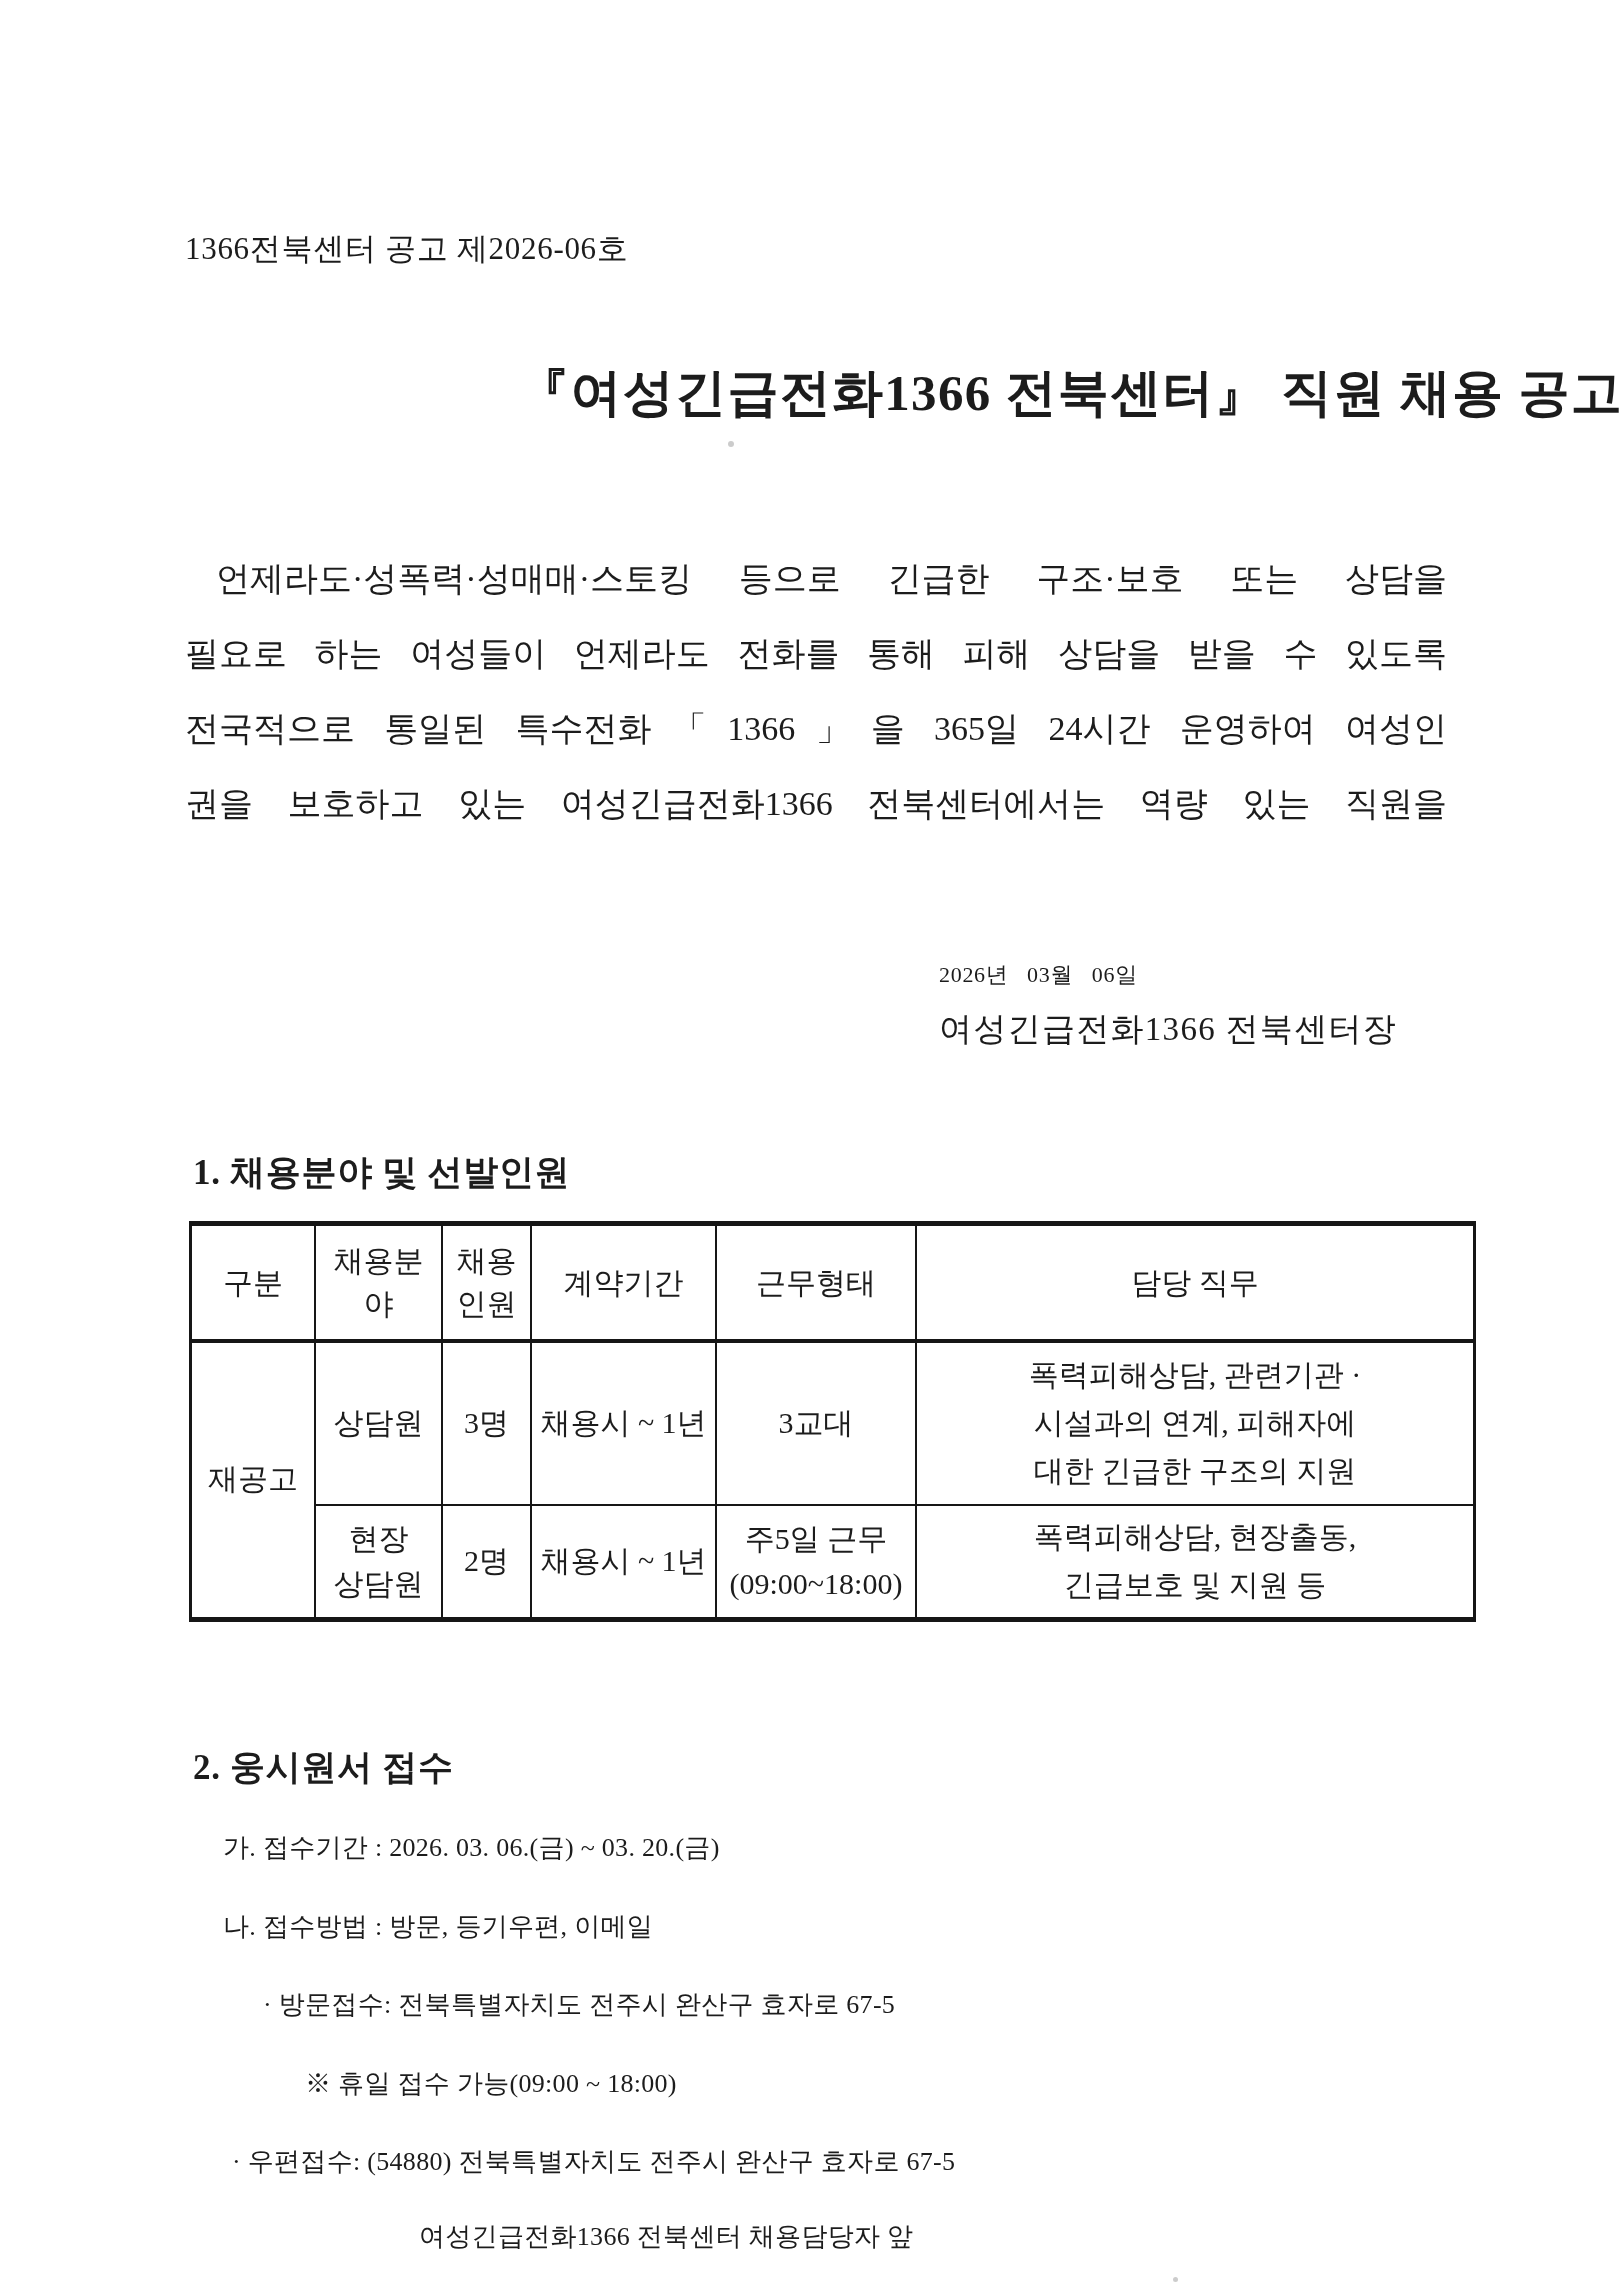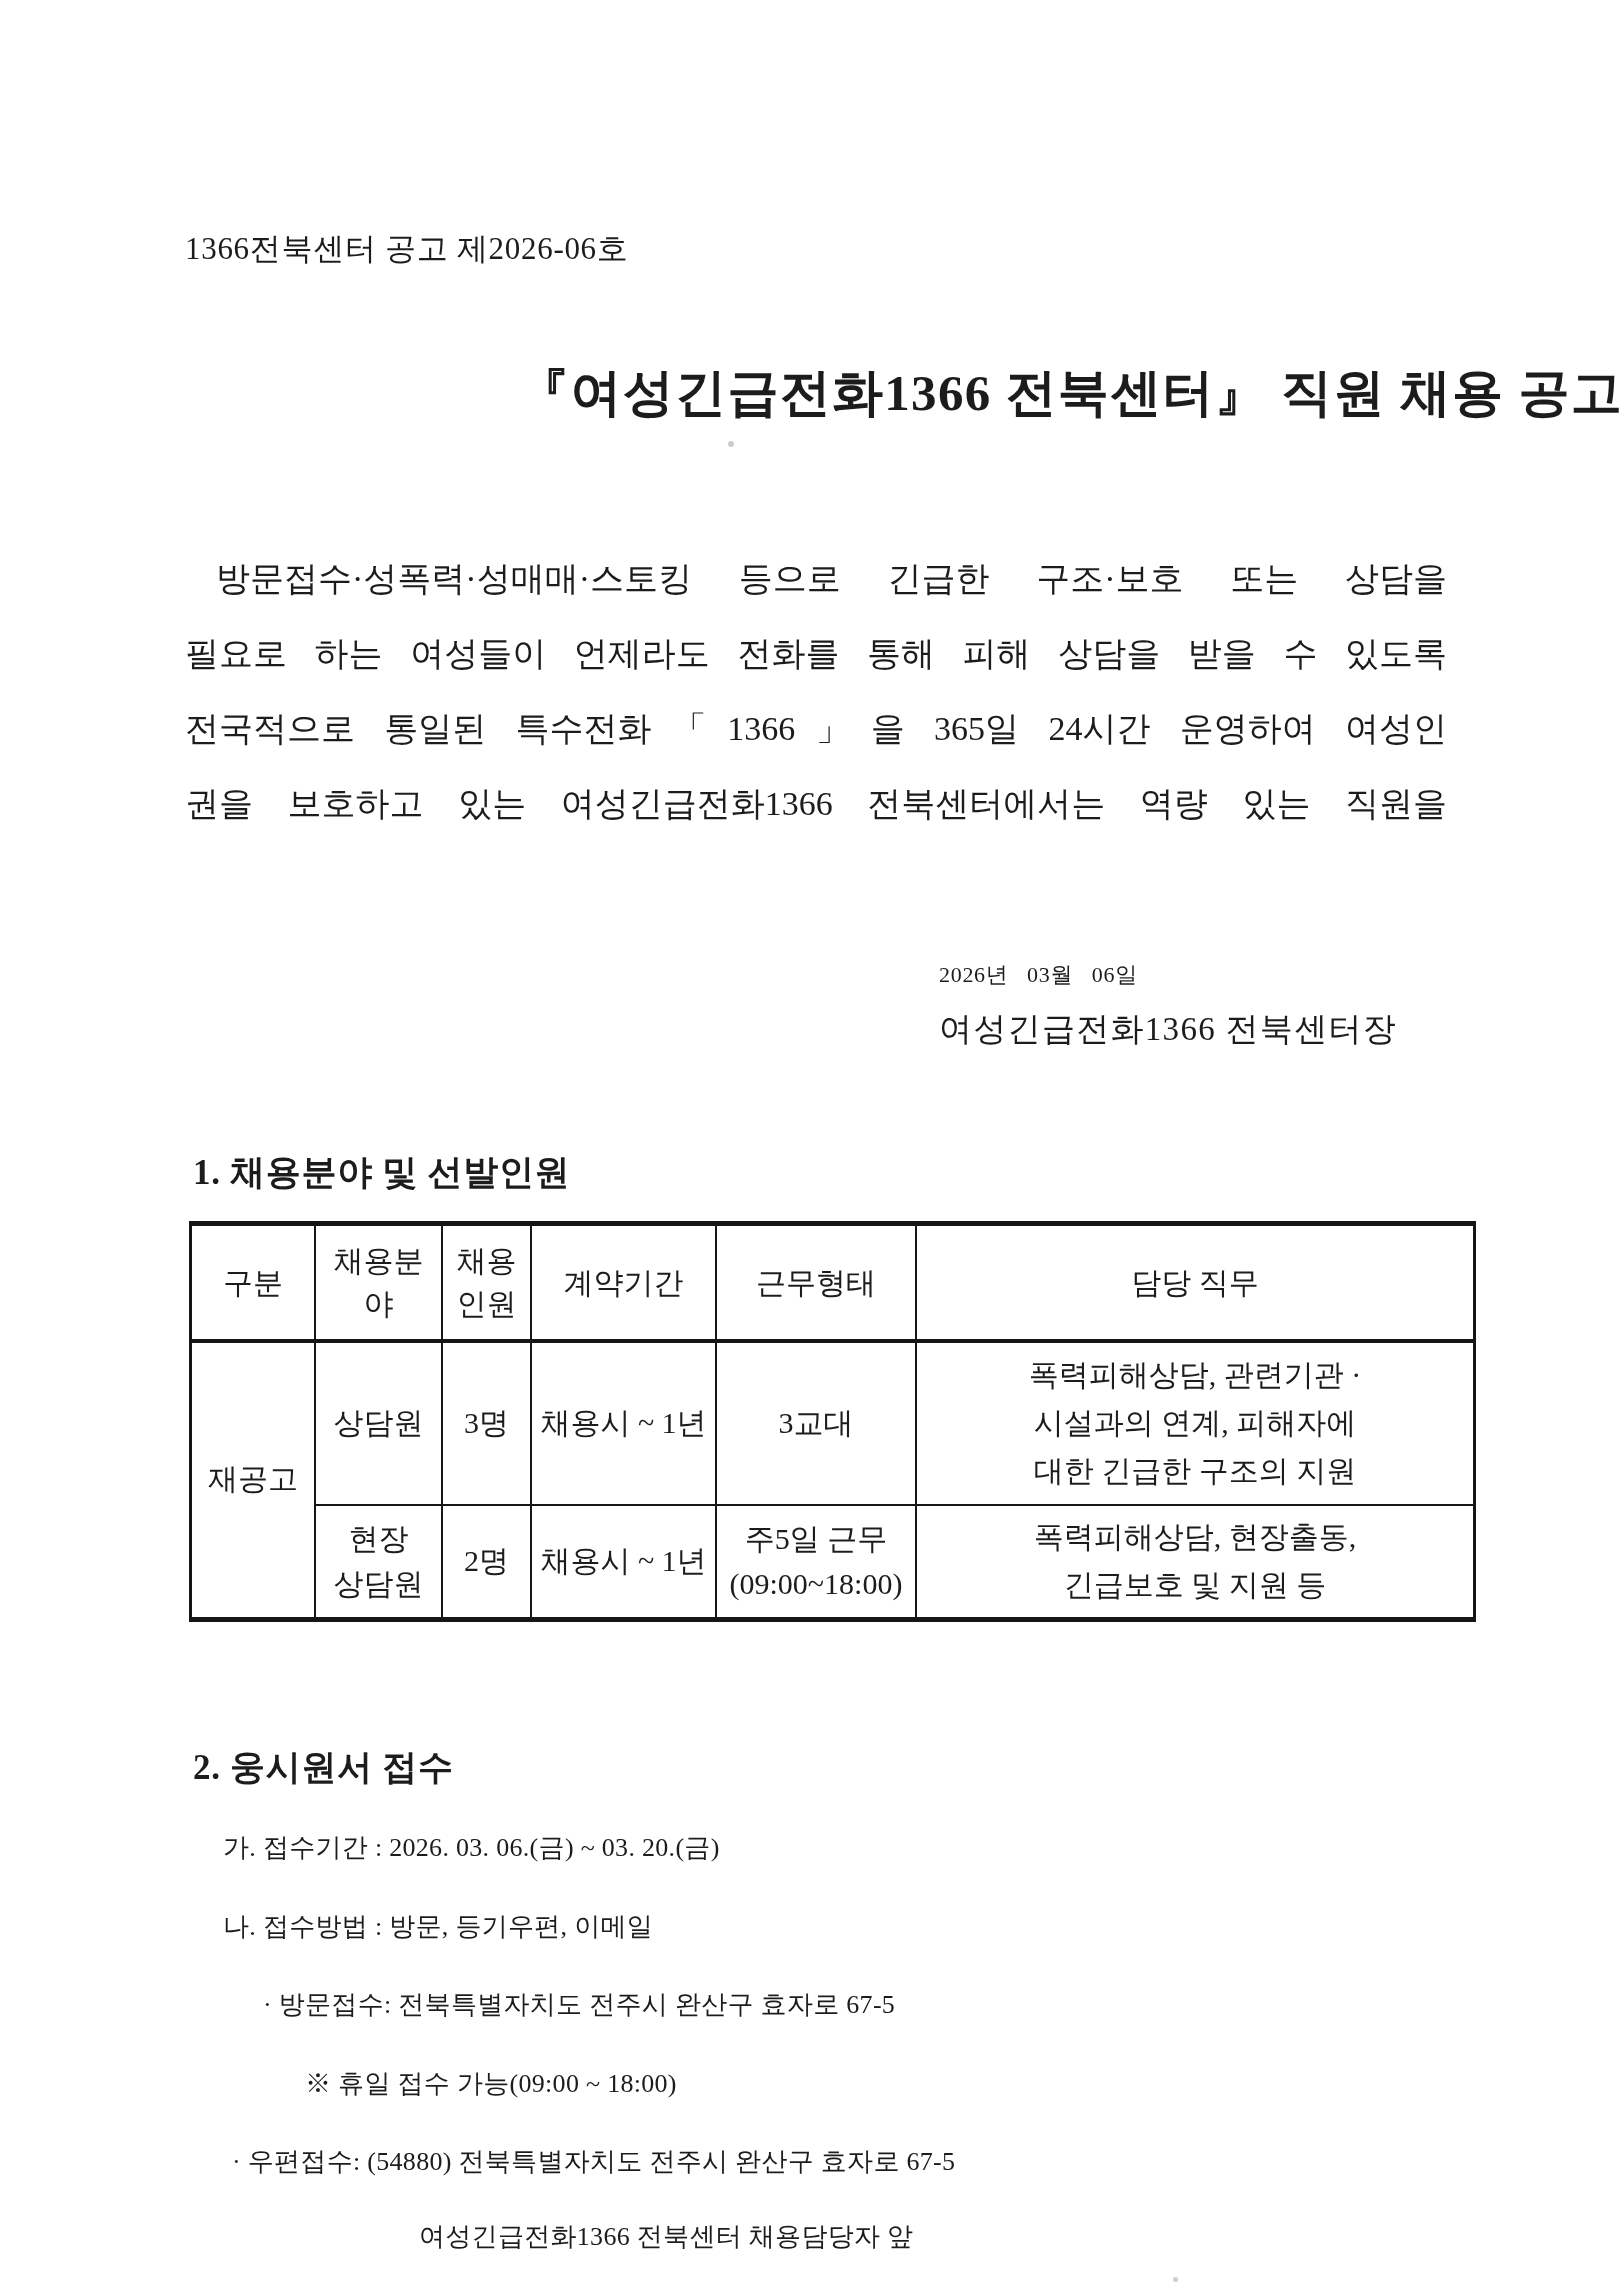--- a/index.html
+++ b/index.html
@@ -68,21 +68,21 @@
 </head>
 <body>
 
 <div class="page">
 
   <div class="abs doc-number">1366전북센터 공고 제2026-06호</div>
 
   <div class="abs doc-title">『여성긴급전화1366 전북센터』 직원 채용 공고</div>
 
   <div class="abs intro">
-    <div class="line indent">방문접수·성폭력·성매매·스토킹 등으로 긴급한 구조·보호 또는 상담을</div>
+    <div class="line indent">언제라도·성폭력·성매매·스토킹 등으로 긴급한 구조·보호 또는 상담을</div>
     <div class="line">필요로 하는 여성들이 언제라도 전화를 통해 피해 상담을 받을 수 있도록</div>
     <div class="line">전국적으로 통일된 특수전화「1366」을 365일 24시간 운영하여 여성인</div>
     <div class="line">권을 보호하고 있는 여성긴급전화1366 전북센터에서는 역량 있는 직원을</div>
   </div>
 
   <div class="abs date-line">2026년   03월   06일</div>
 
   <div class="abs signer-line">여성긴급전화1366 전북센터장</div>
 
   <div class="abs sec-heading sec1">1. 채용분야 및 선발인원</div>

